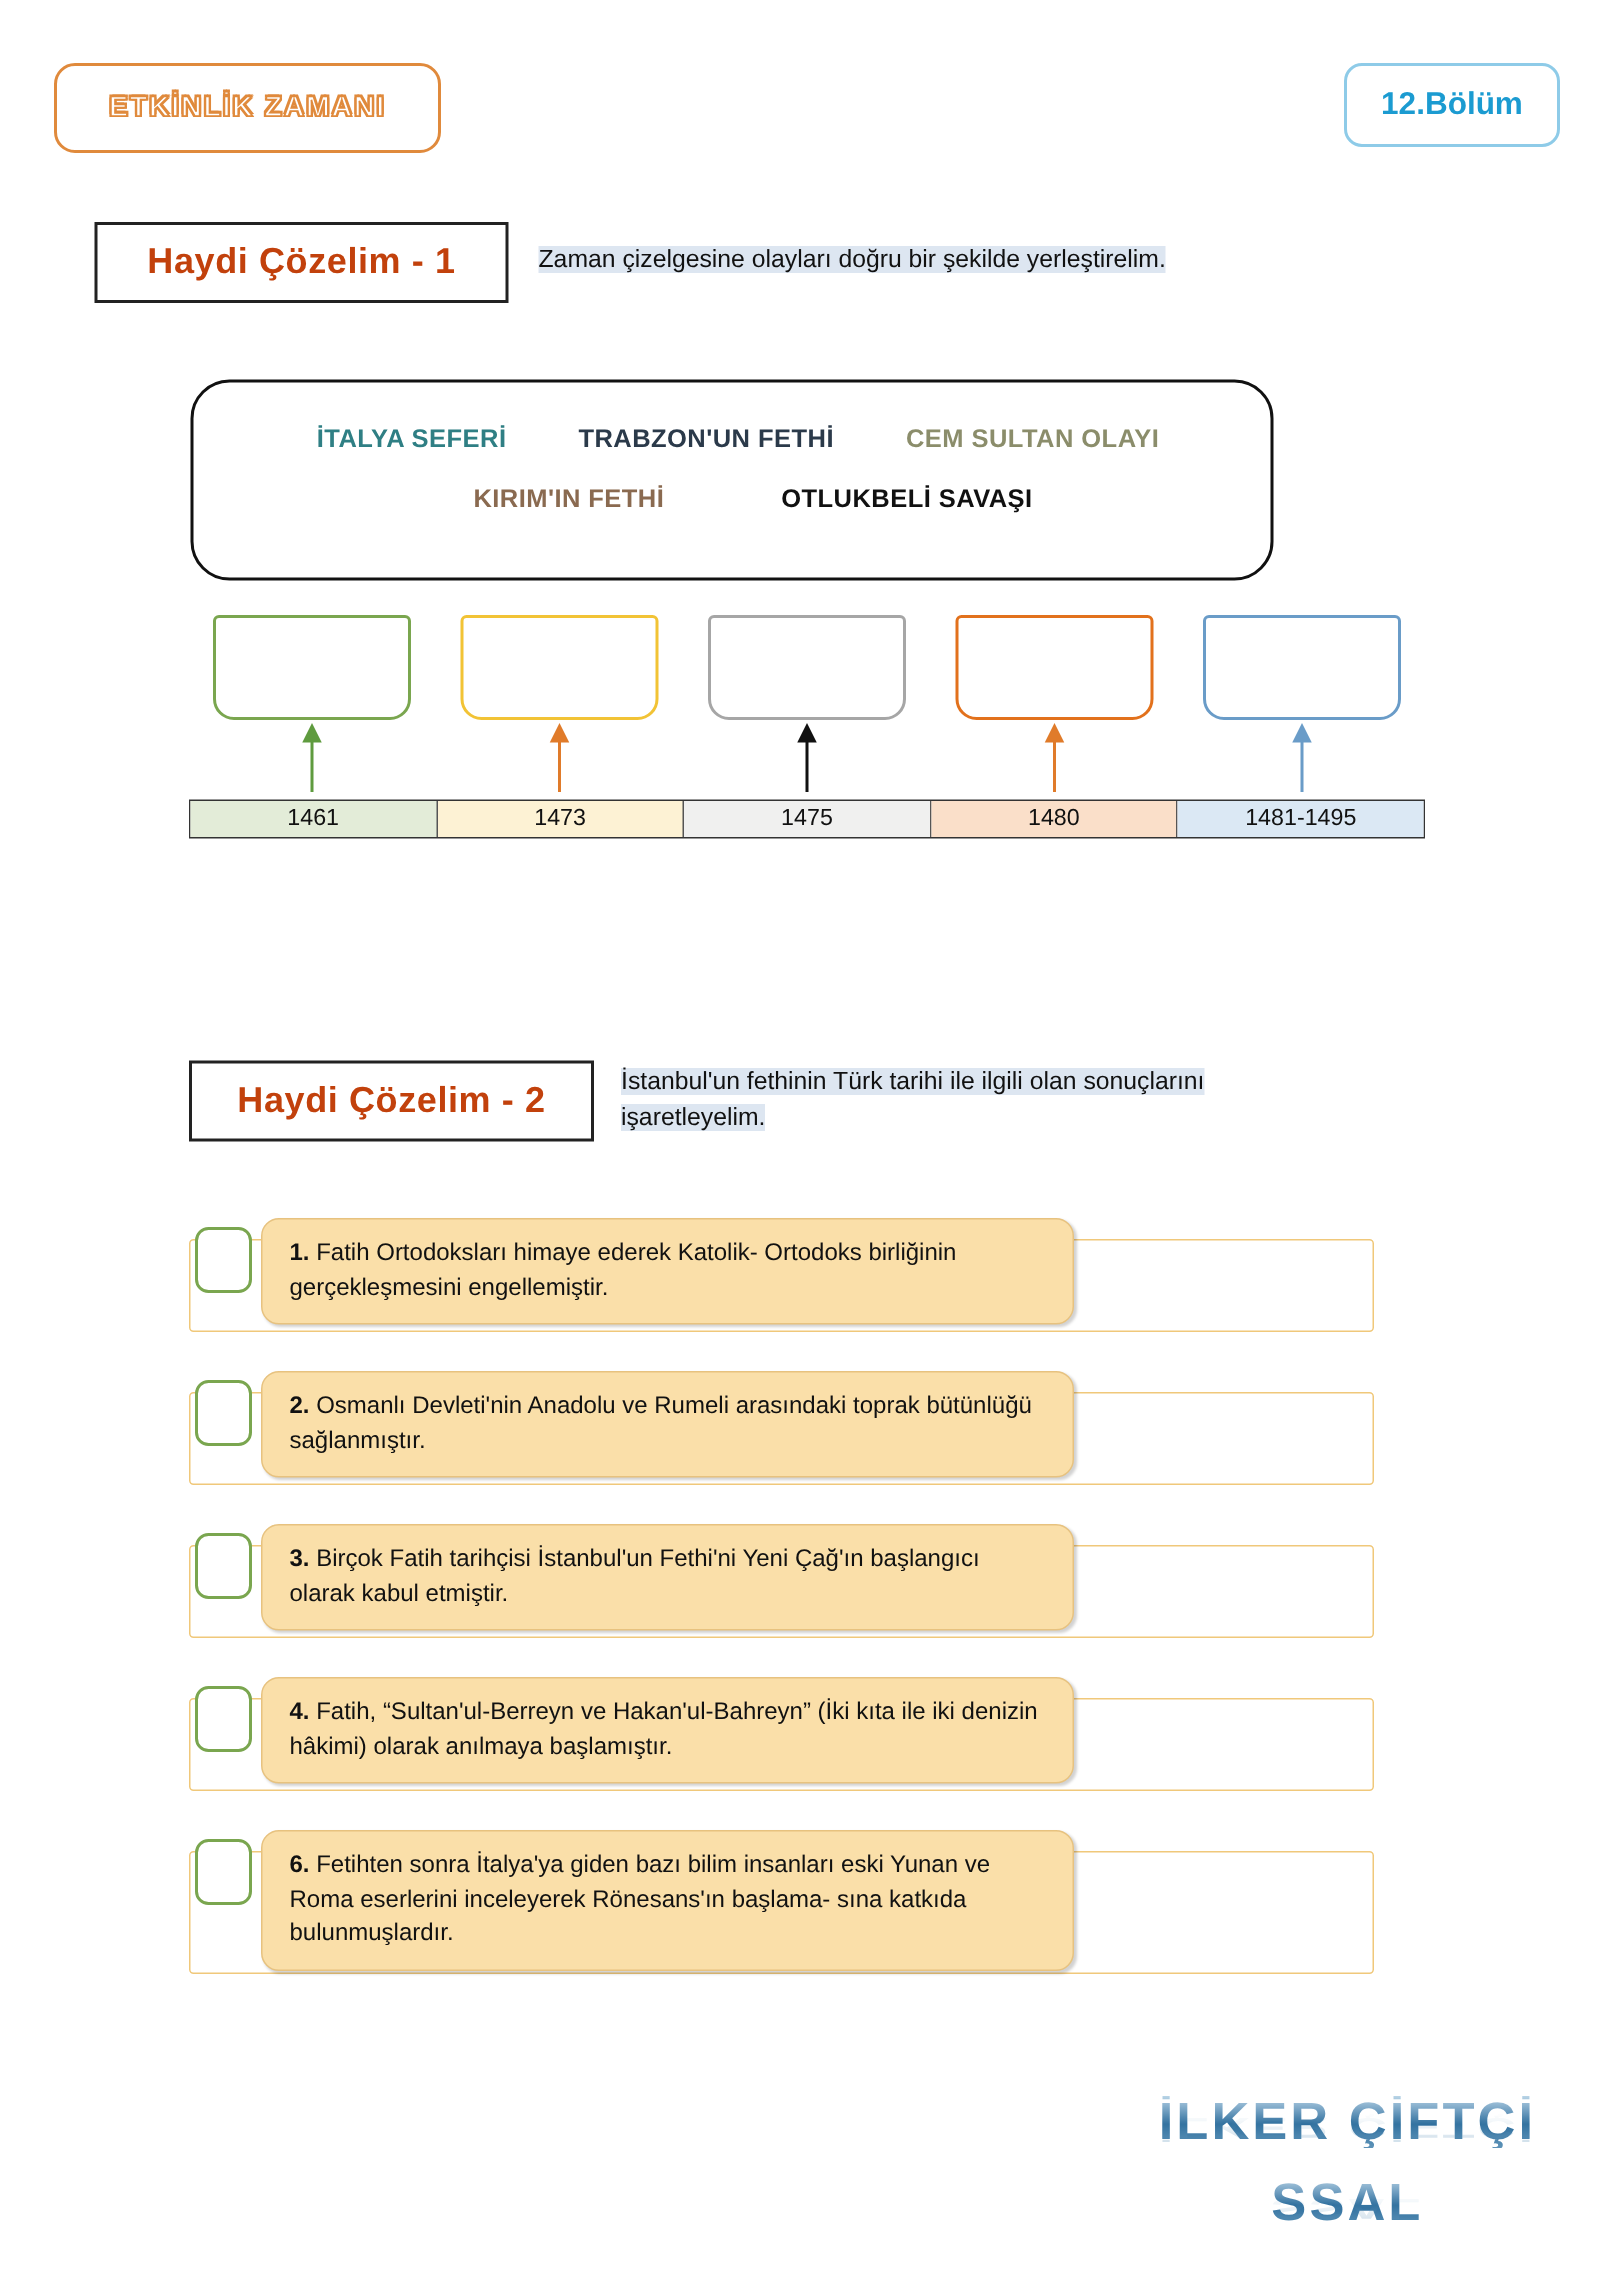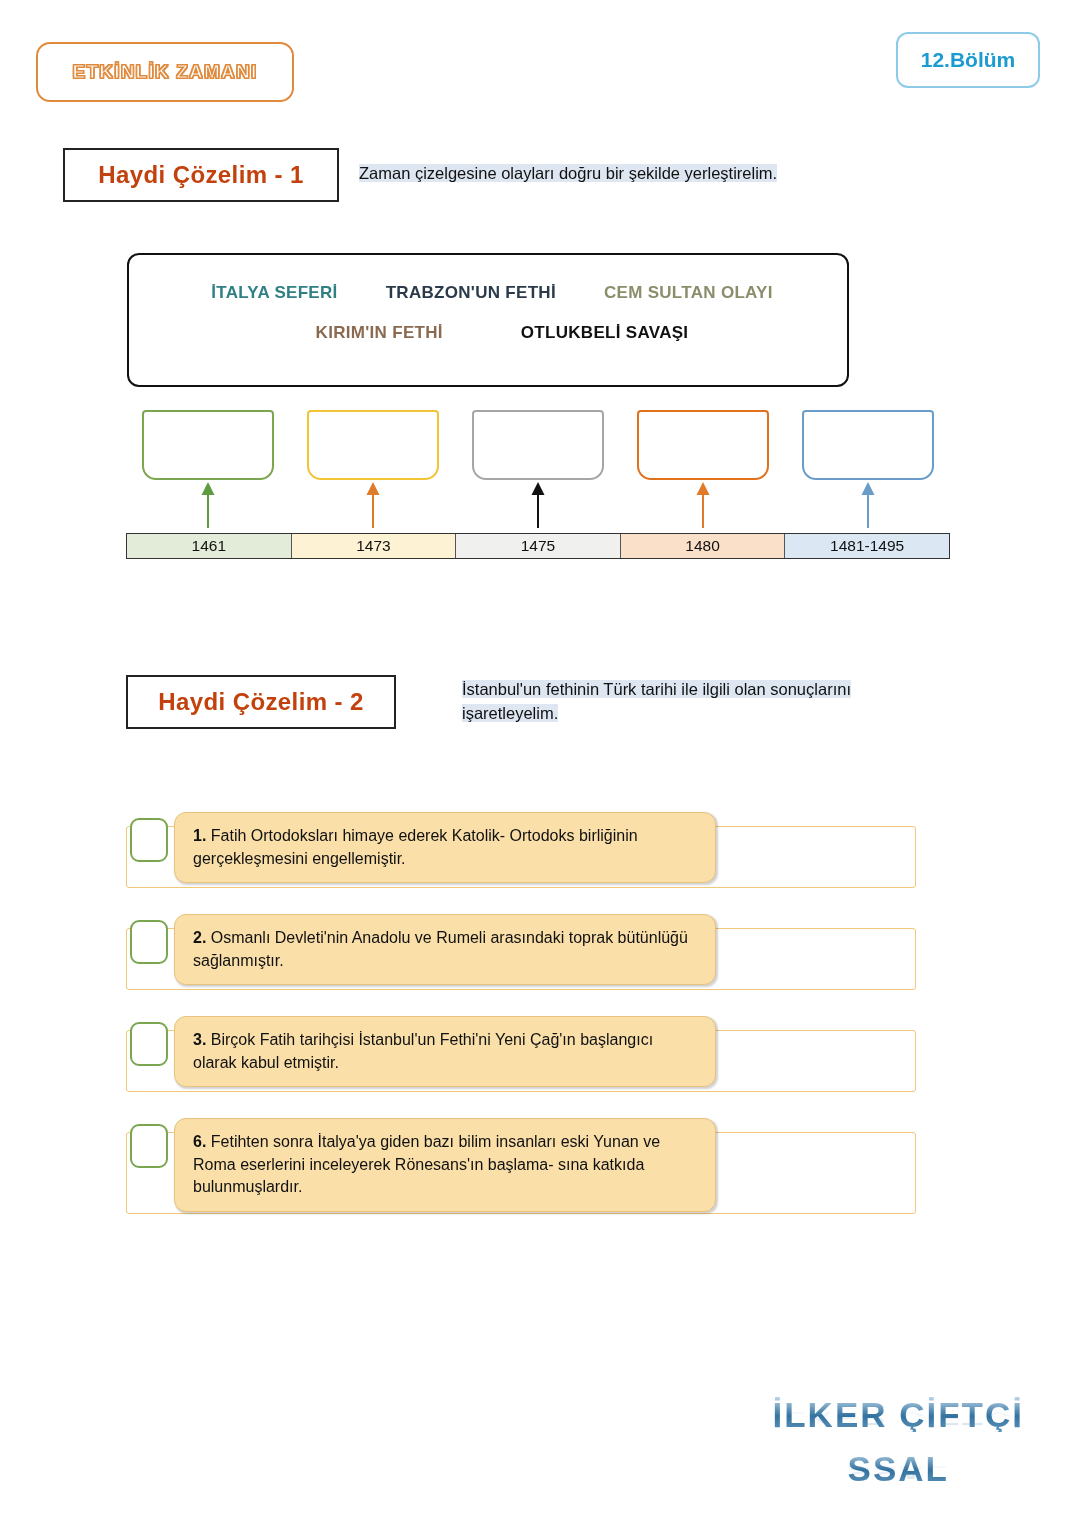--- a/index.html
+++ b/index.html
@@ -37,21 +37,21 @@
     color: #ffffff;
     -webkit-text-stroke: 1.1px #e08a3c;
     text-shadow:
       -1px -1px 0 #e08a3c,  1px -1px 0 #e08a3c,
       -1px  1px 0 #e08a3c,  1px  1px 0 #e08a3c;
   }
 
   .chapter-badge {
     position: absolute;
     right: 40px;
-    top: 32px;
+    top: 42px;
     width: 140px;
     height: 52px;
     border: 2px solid #8ecbe8;
     border-radius: 12px;
     background: #ffffff;
     display: flex;
     align-items: center;
     justify-content: center;
   }
   .chapter-badge-text {
@@ -87,33 +87,33 @@
   .section-instruction span.hl {
     background: #dde6f1;
     box-decoration-break: clone;
     -webkit-box-decoration-break: clone;
   }
 
   #section1-head { left: 63px; top: 148px; }
   #section1-head .section-label-box { width: 272px; height: 50px; }
   #section1-head .section-instruction { margin-left: 20px; margin-top: 14px; }
 
-  #section2-head { left: 126px; top: 675px; gap: 48px; }
+  #section2-head { left: 126px; top: 707px; }
   #section2-head .section-label-box { width: 266px; height: 50px; }
   #section2-head .section-instruction { margin-left: 18px; margin-top: 3px; width: 450px; }
 
   
   .word-bank {
     position: absolute;
     left: 127px;
     top: 253px;
     width: 722px;
     height: 134px;
     border: 2.5px solid #111111;
-    border-radius: 12px;
+    border-radius: 26px;
     background: #ffffff;
     box-sizing: border-box;
     padding: 28px 26px 0 26px;
   }
   .word-bank-row {
     display: flex;
     justify-content: center;
     align-items: baseline;
   }
   .word-bank-row.row1 { gap: 48px; padding-left: 8px; }
@@ -384,20 +384,27 @@
         <div class="stmt-text"><b>2.</b><span> Osmanlı Devleti'nin Anadolu ve Rumeli arasındaki toprak bütünlüğü sağlanmıştır.</span></div>
       </div>
     </div>
     <div class="stmt-row" style="height: 88px;">
       <div class="stmt-outer" style="height: 62px;"></div>
       <div class="stmt-check"></div>
       <div class="stmt-bubble" style="min-height: 62px;">
         <div class="stmt-text"><b>3.</b><span> Birçok Fatih tarihçisi İstanbul'un Fethi'ni Yeni Çağ'ın başlangıcı olarak kabul etmiştir.</span></div>
       </div>
     </div>
+    <div class="stmt-row" style="height: 88px;">
+      <div class="stmt-outer" style="height: 62px;"></div>
+      <div class="stmt-check"></div>
+      <div class="stmt-bubble" style="min-height: 62px;">
+        <div class="stmt-text"><b>4.</b><span> Fatih, “Sultan'ul-Berreyn ve Hakan'ul-Bahreyn” (İki kıta ile iki denizin hâkimi) olarak anılmaya başlamıştır.</span></div>
+      </div>
+    </div>
     <div class="stmt-row" style="height: 108px;">
       <div class="stmt-outer" style="height: 82px;"></div>
       <div class="stmt-check"></div>
       <div class="stmt-bubble" style="min-height: 82px;">
         <div class="stmt-text"><b>6.</b><span> Fetihten sonra İtalya'ya giden bazı bilim insanları eski Yunan ve Roma eserlerini inceleyerek Rönesans'ın başlama- sına katkıda bulunmuşlardır.</span></div>
       </div>
     </div>
   </div>
 
 <div class="watermark">

